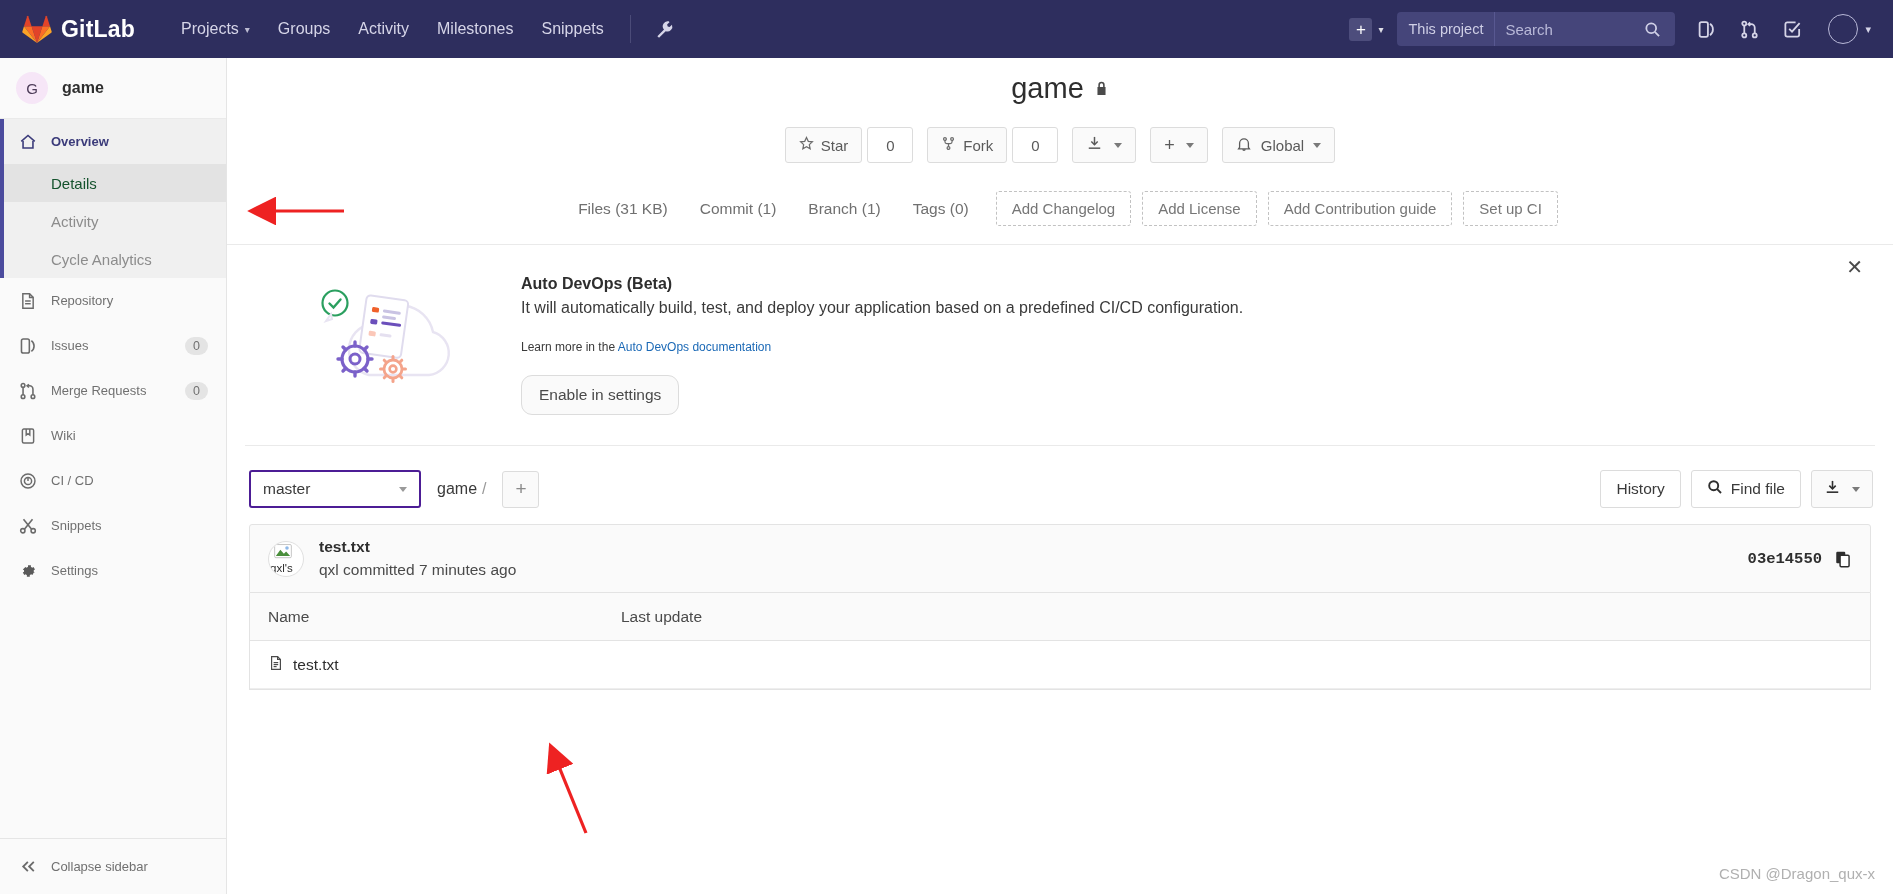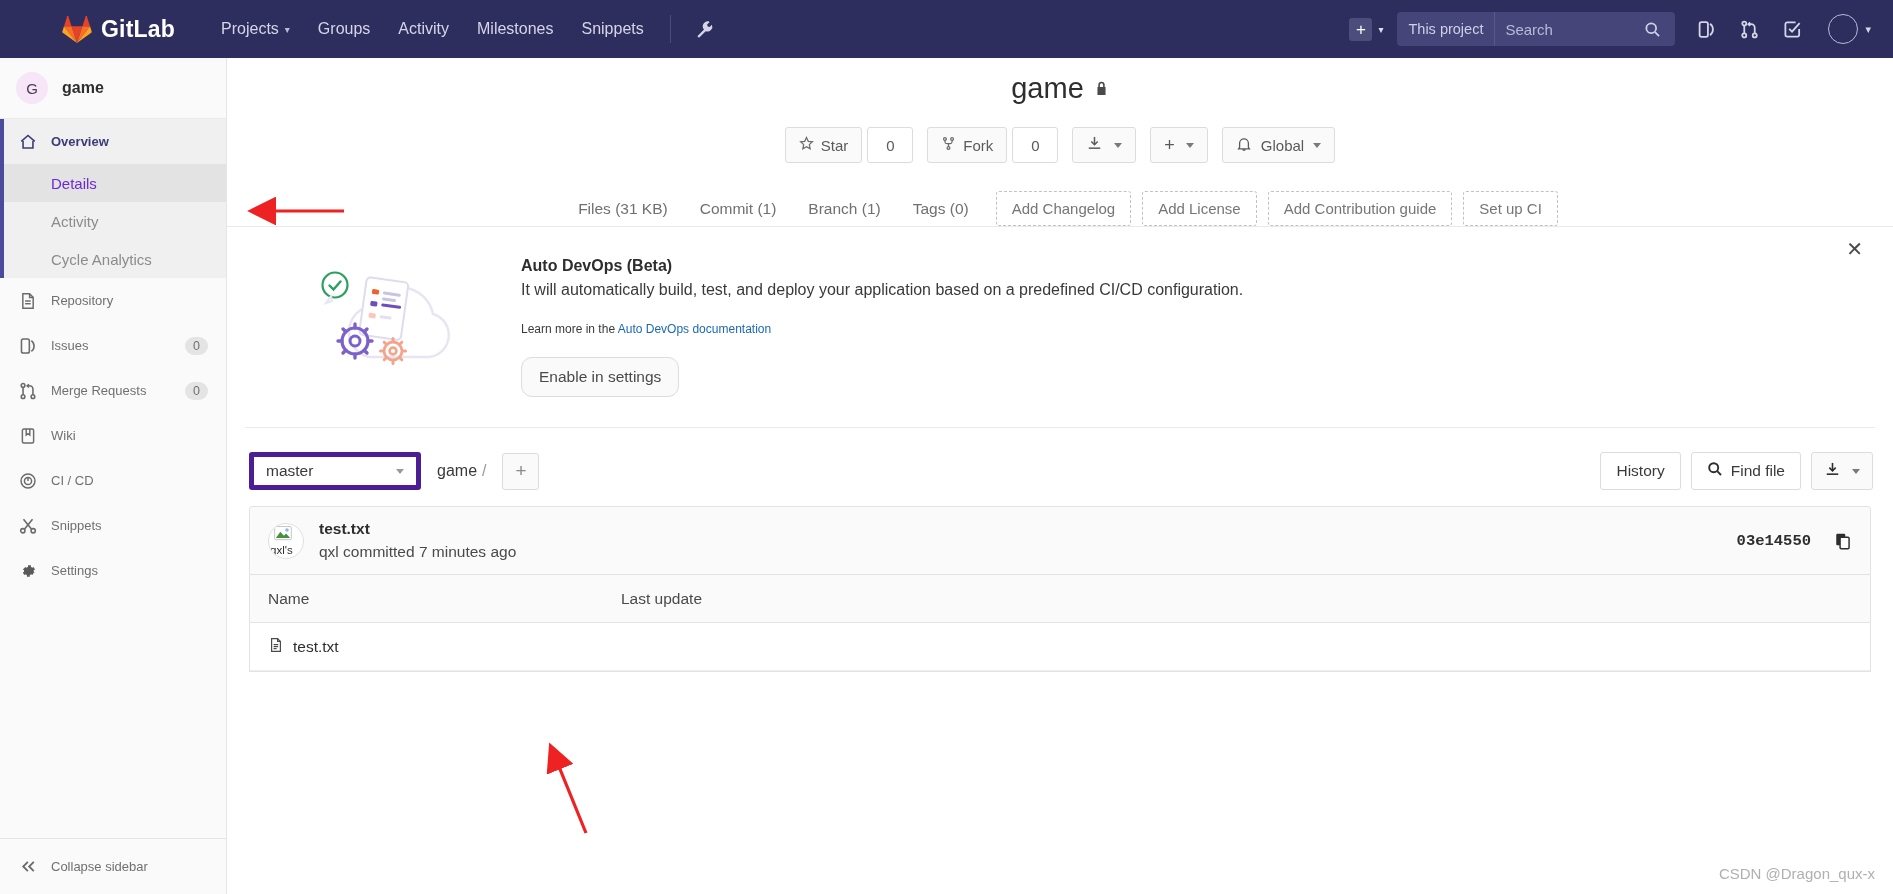--- a/index.html
+++ b/index.html
@@ -8,21 +8,20 @@
     font-family: "Liberation Sans", sans-serif;
     background: #fff; overflow: hidden;
   }
   body { position: relative; }
 
   
   #navbar {
     position: absolute; top: 0; left: 0; width: 1893px; height: 58px;
     background: #2e2e5e; display: flex; align-items: center;
     z-index: 30;
-    padding-left: 40px;
   }
   .nav-logo { display: flex; align-items: center; padding: 0 12px 0 22px; }
   .nav-logo svg { display: block; }
   .nav-logo-text {
     color: #fff; font-size: 23px; font-weight: 600; margin-left: 9px;
     letter-spacing: .2px;
   }
   .nav-links { display: flex; align-items: center; height: 100%; margin-left: 20px; }
   .nav-link {
     color: #d6d5e8; font-size: 16px; padding: 0 14px; height: 100%;
@@ -105,21 +104,21 @@
   .side-item-top { display: flex; align-items: center; height: 45px; padding-left: 18px; cursor: pointer; }
   .side-ico {
     width: 20px; display: flex; align-items: center; justify-content: center;
     margin-right: 13px; flex: none;
   }
   .side-label { font-size: 13px; white-space: nowrap; }
   .side-sub {
     height: 38px; display: flex; align-items: center; padding-left: 47px;
     font-size: 15px; color: #8c8c8c; cursor: pointer;
   }
-  .side-sub.selected { background: #e3e3e3; color: #6d28d9; }
+  .side-sub.selected { background: #e3e3e3; color: #14532d; }
   .side-badge {
     margin-left: auto; margin-right: 18px; background: #e4e4e4; color: #707070;
     font-size: 12.5px; border-radius: 10px; padding: 2px 8px; min-width: 22px;
     text-align: center;
   }
   .side-spacer { flex: 1; }
   .side-collapse {
     height: 56px; display: flex; align-items: center; padding-left: 18px;
     border-top: 1px solid #e5e5e5; color: #707070; font-size: 15.5px;
     cursor: pointer;
@@ -175,21 +174,21 @@
   }
   .caret-dn {
     display: inline-block; width: 0; height: 0;
     border-left: 4.5px solid transparent; border-right: 4.5px solid transparent;
     border-top: 5.5px solid #7a7a7a;
   }
 
   
   .stats-row {
     display: flex; align-items: center; justify-content: center;
-    gap: 0; margin-top: 28px; 
+    gap: 0; margin-top: 28px; padding-bottom: 18px;
     border-bottom: 1px solid #eaeaea;
   }
   .stat-link {
     font-size: 15.5px; color: #707070; padding: 0 16px; cursor: pointer;
     white-space: nowrap;
   }
   .dashed-btn {
     border: 1px dashed #c2c2c2; border-radius: 3px; height: 35px;
     display: inline-flex; align-items: center; padding: 0 15px;
     font-size: 15px; color: #767676; cursor: pointer; margin-left: 11px;
@@ -215,21 +214,21 @@
   .devops-close {
     position: absolute; right: 4px; top: 8px; font-size: 20px; color: #4a4a4a;
     cursor: pointer; line-height: 1; padding: 4px 8px;
   }
 
   
   .tree-ctrl {
     display: flex; align-items: center; padding: 24px 20px 16px 22px;
   }
   .branch-select {
-    width: 172px; height: 38px; border: 5px solid #4c1d95; border-radius: 3px;
+    width: 172px; height: 38px; border: 2px solid #4c1d95; border-radius: 3px;
     background: #fff; display: flex; align-items: center; padding: 0 12px;
     font-size: 15.5px; color: #3a3a3a; cursor: pointer;
   }
   .branch-select .caret-dn { margin-left: auto; border-top-color: #9a9a9a; }
   .crumb {
     margin-left: 16px; font-size: 16px; color: #3a3a3a;
   }
   .crumb-sep { color: #9a9a9a; margin: 0 5px; }
   .crumb-link { cursor: pointer; }
   .add-btn {
@@ -260,21 +259,21 @@
     position: absolute; top: 2px; left: 5px; width: 18px; height: 16px;
   }
   .av-alt {
     font-size: 11.5px; color: #2e2e2e; position: absolute; bottom: 2px; left: 1px;
     white-space: nowrap;
   }
   .commit-txt { margin-left: 15px; }
   .commit-title { font-size: 15.5px; color: #2e2e2e; font-weight: 700; }
   .commit-meta { font-size: 15.5px; color: #4a4a4a; margin-top: 5px; }
   .commit-right {
-    margin-left: auto; display: flex; align-items: center; gap: 23px;
+    margin-left: auto; display: flex; align-items: center; gap: 12px;
   }
   .commit-sha {
     font-family: "Liberation Mono", monospace; font-size: 15.5px; color: #2e2e2e;
     font-weight: 700;
   }
   .sha-copy { color: #3a3a3a; cursor: pointer; display: flex; align-items: center; }
 
   
   .ftable { margin: 0 22px; border: 1px solid #e3e3e3; border-top: 0; }
   .fthead {

